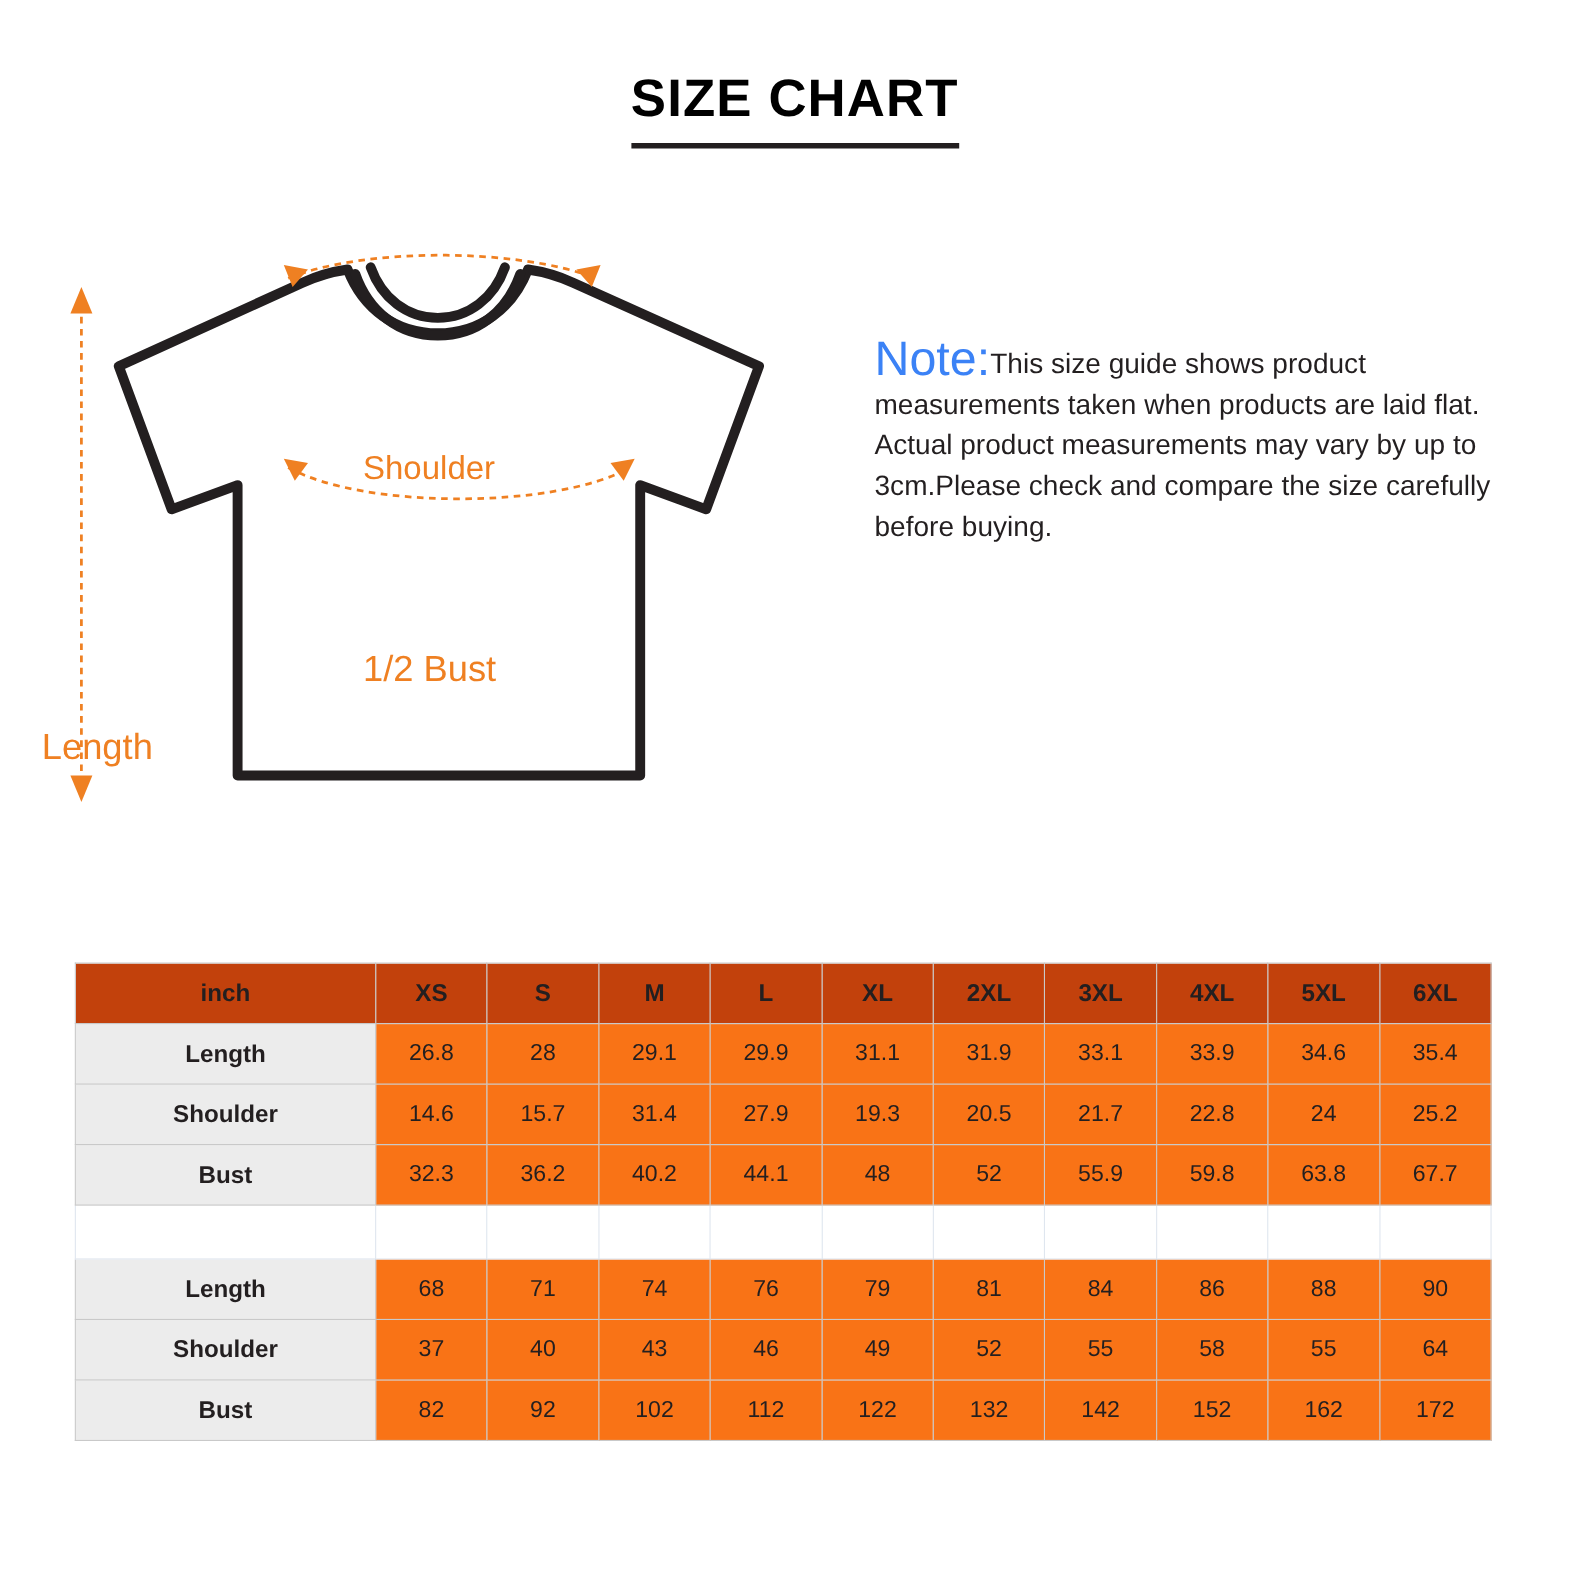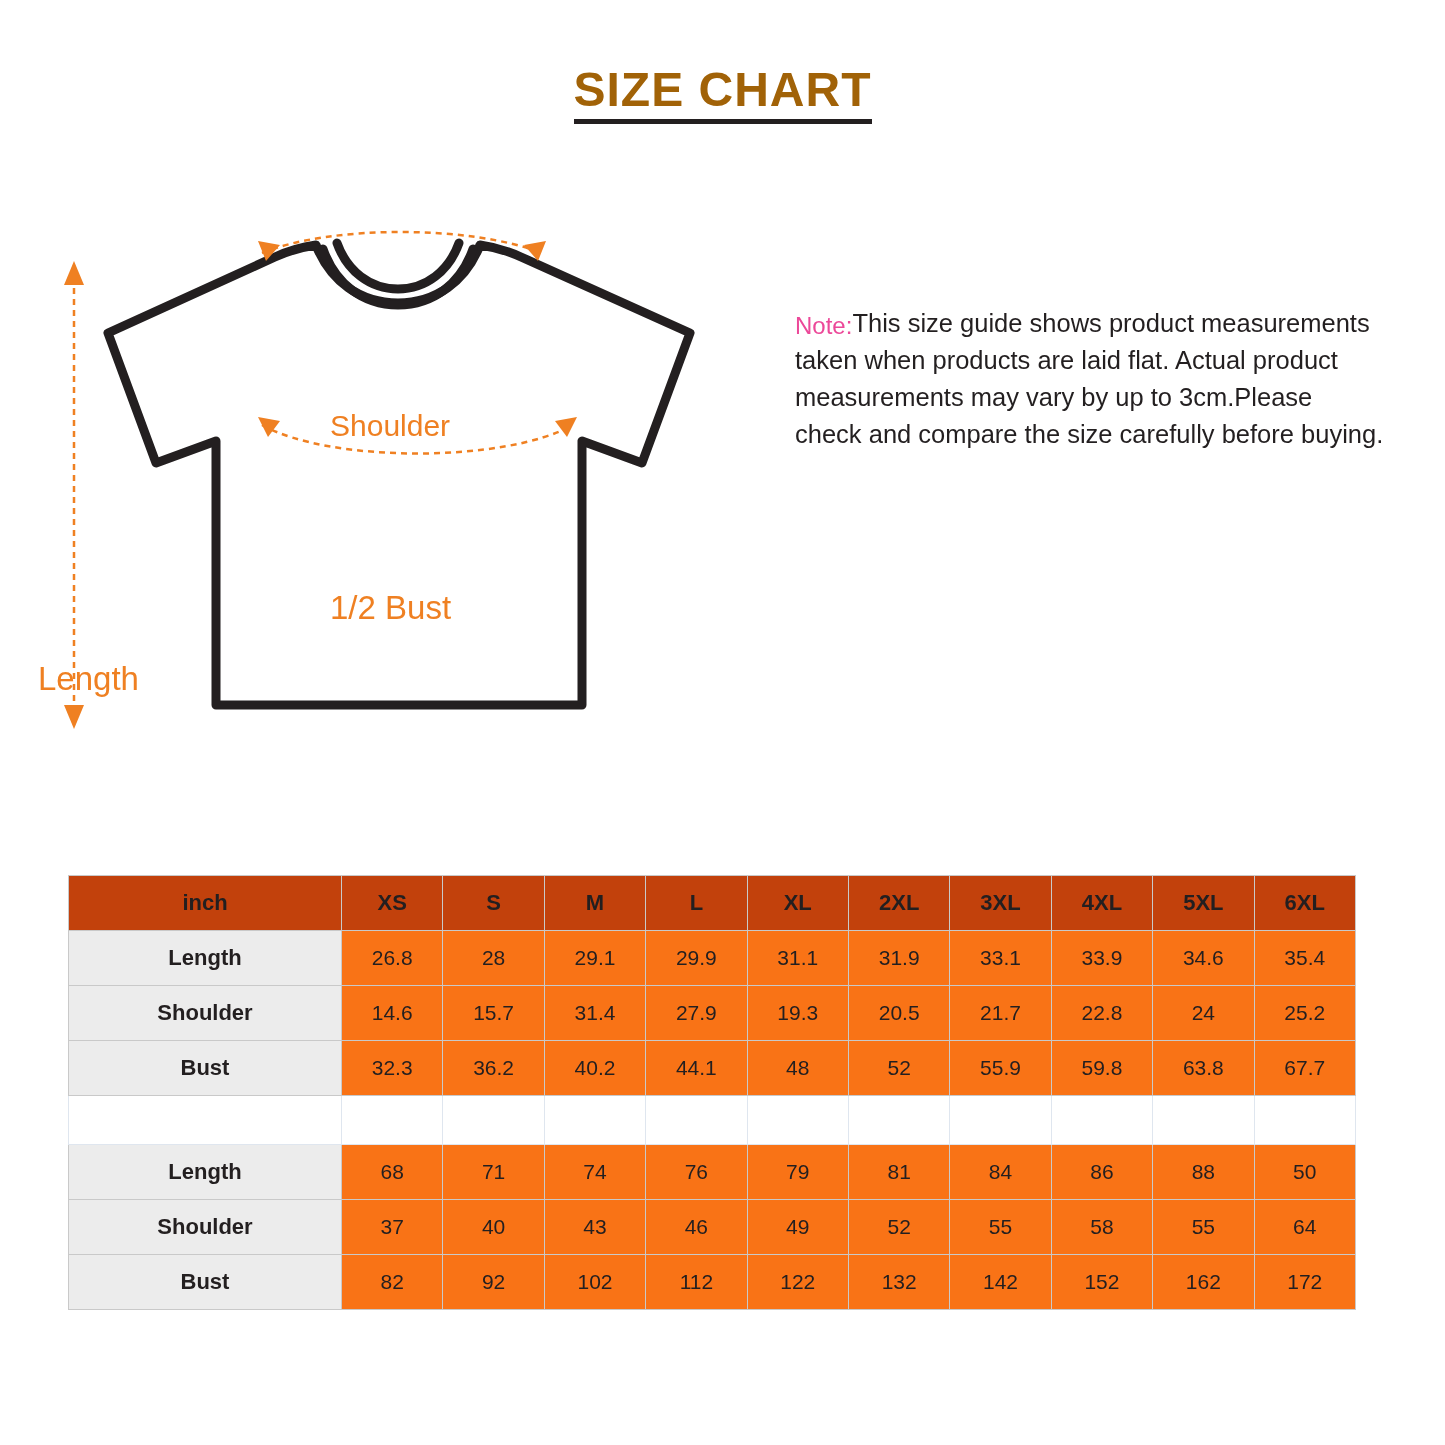--- a/index.html
+++ b/index.html
@@ -22,22 +22,22 @@
     top: 62px;
     left: 0;
     width: 100%;
     text-align: center;
   }
   .title {
     display: inline-block;
     font-size: 48px;
     font-weight: bold;
     letter-spacing: 1px;
-    color: #a16207;
-    padding-bottom: 2px;
+    color: #000000;
+    padding-bottom: 13px;
     border-bottom: 5px solid #231f20;
   }
 
   
   .illustration {
     position: absolute;
     left: 30px;
     top: 195px;
     width: 740px;
     height: 560px;
@@ -59,22 +59,22 @@
   .note {
     position: absolute;
     left: 795px;
     top: 305px;
     width: 590px;
     font-size: 25.5px;
     line-height: 1.45;
     color: #231f20;
   }
   .note-head {
-    color: #ec4899;
-    font-size: 24px;
+    color: #3b82f6;
+    font-size: 44px;
     line-height: 1;
     vertical-align: -2px;
   }
 
   
   .tables {
     position: absolute;
     left: 68px;
     top: 875px;
     width: 1288px;
@@ -239,21 +239,21 @@
         <td class="rowlabel">Length</td>
         <td class="val">68</td>
         <td class="val">71</td>
         <td class="val">74</td>
         <td class="val">76</td>
         <td class="val">79</td>
         <td class="val">81</td>
         <td class="val">84</td>
         <td class="val">86</td>
         <td class="val">88</td>
-        <td class="val">50</td>
+        <td class="val">90</td>
       </tr>
       <tr>
         <td class="rowlabel">Shoulder</td>
         <td class="val">37</td>
         <td class="val">40</td>
         <td class="val">43</td>
         <td class="val">46</td>
         <td class="val">49</td>
         <td class="val">52</td>
         <td class="val">55</td>

